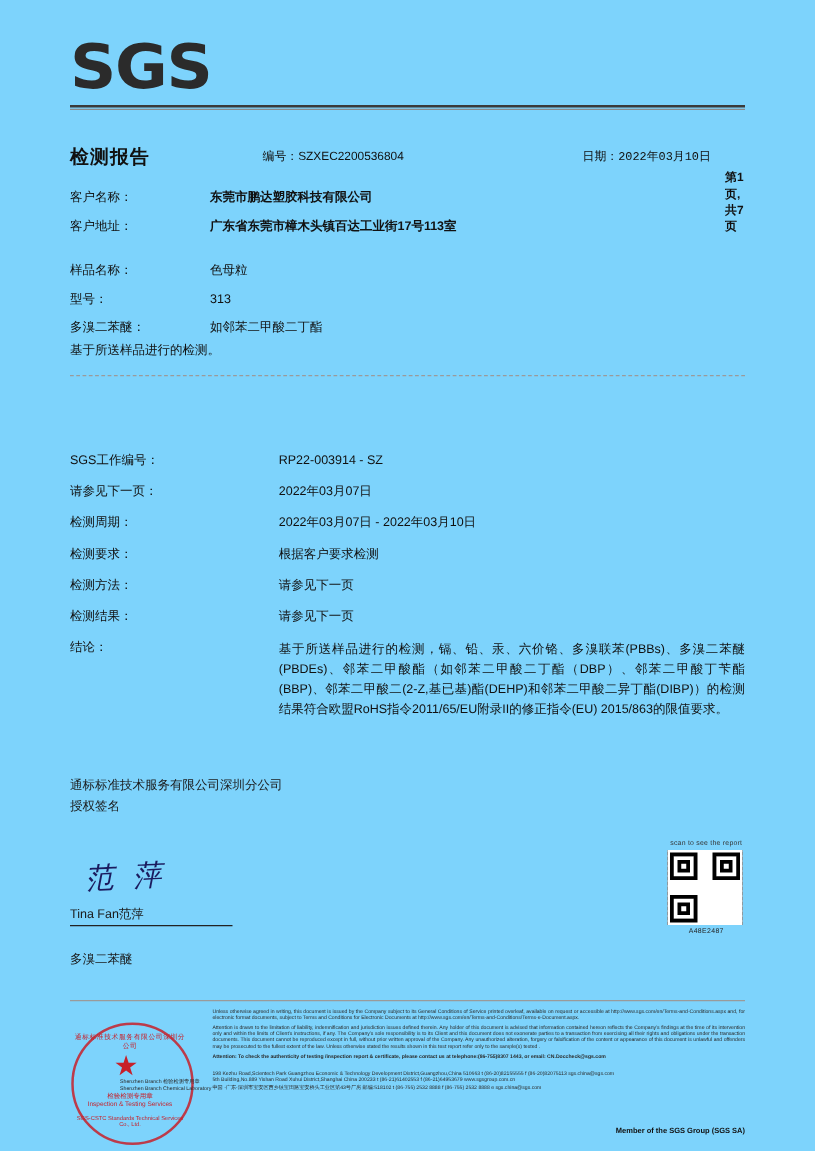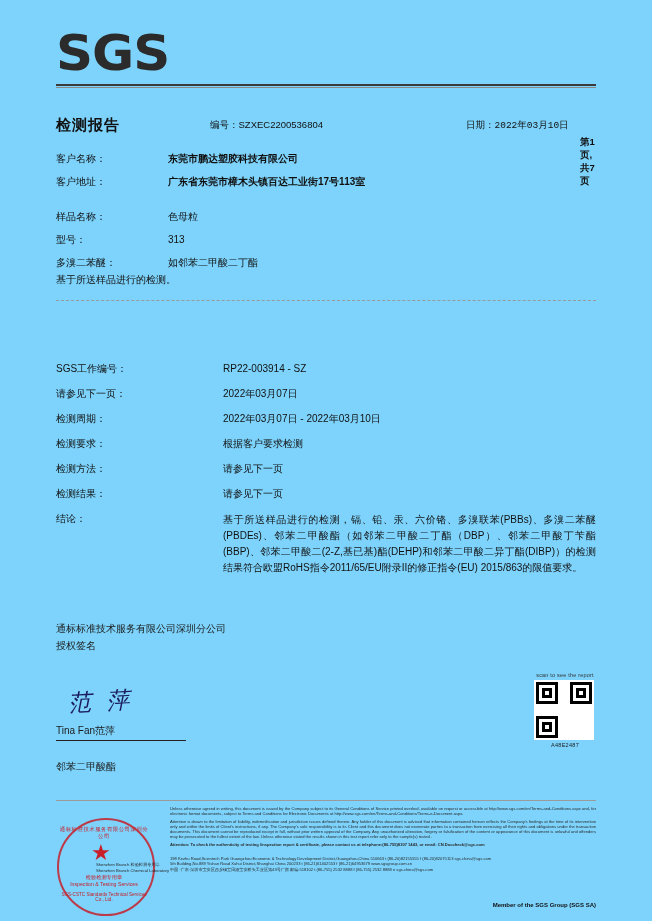--- a/index.html
+++ b/index.html
@@ -447,21 +447,21 @@
     </div>
   </div>
 
   <div class="sig-block">
     <div>通标标准技术服务有限公司深圳分公司</div>
     <div>授权签名</div>
   </div>
   <div class="sig-script">范 萍</div>
   <div class="sig-line"></div>
   <div class="sig-name">Tina Fan范萍</div>
-  <div class="sig-role">邻苯二甲酸酯</div>
+  <div class="sig-role">多溴二苯醚</div>
 
   <div class="qr-wrap">
     <div class="qr-caption">scan to see the report</div>
     <div class="qr-code">
       <div class="qr-corner3"></div>
     </div>
     <div class="qr-id">A48E2487</div>
   </div>
 
   <div class="footer-rule"></div>

